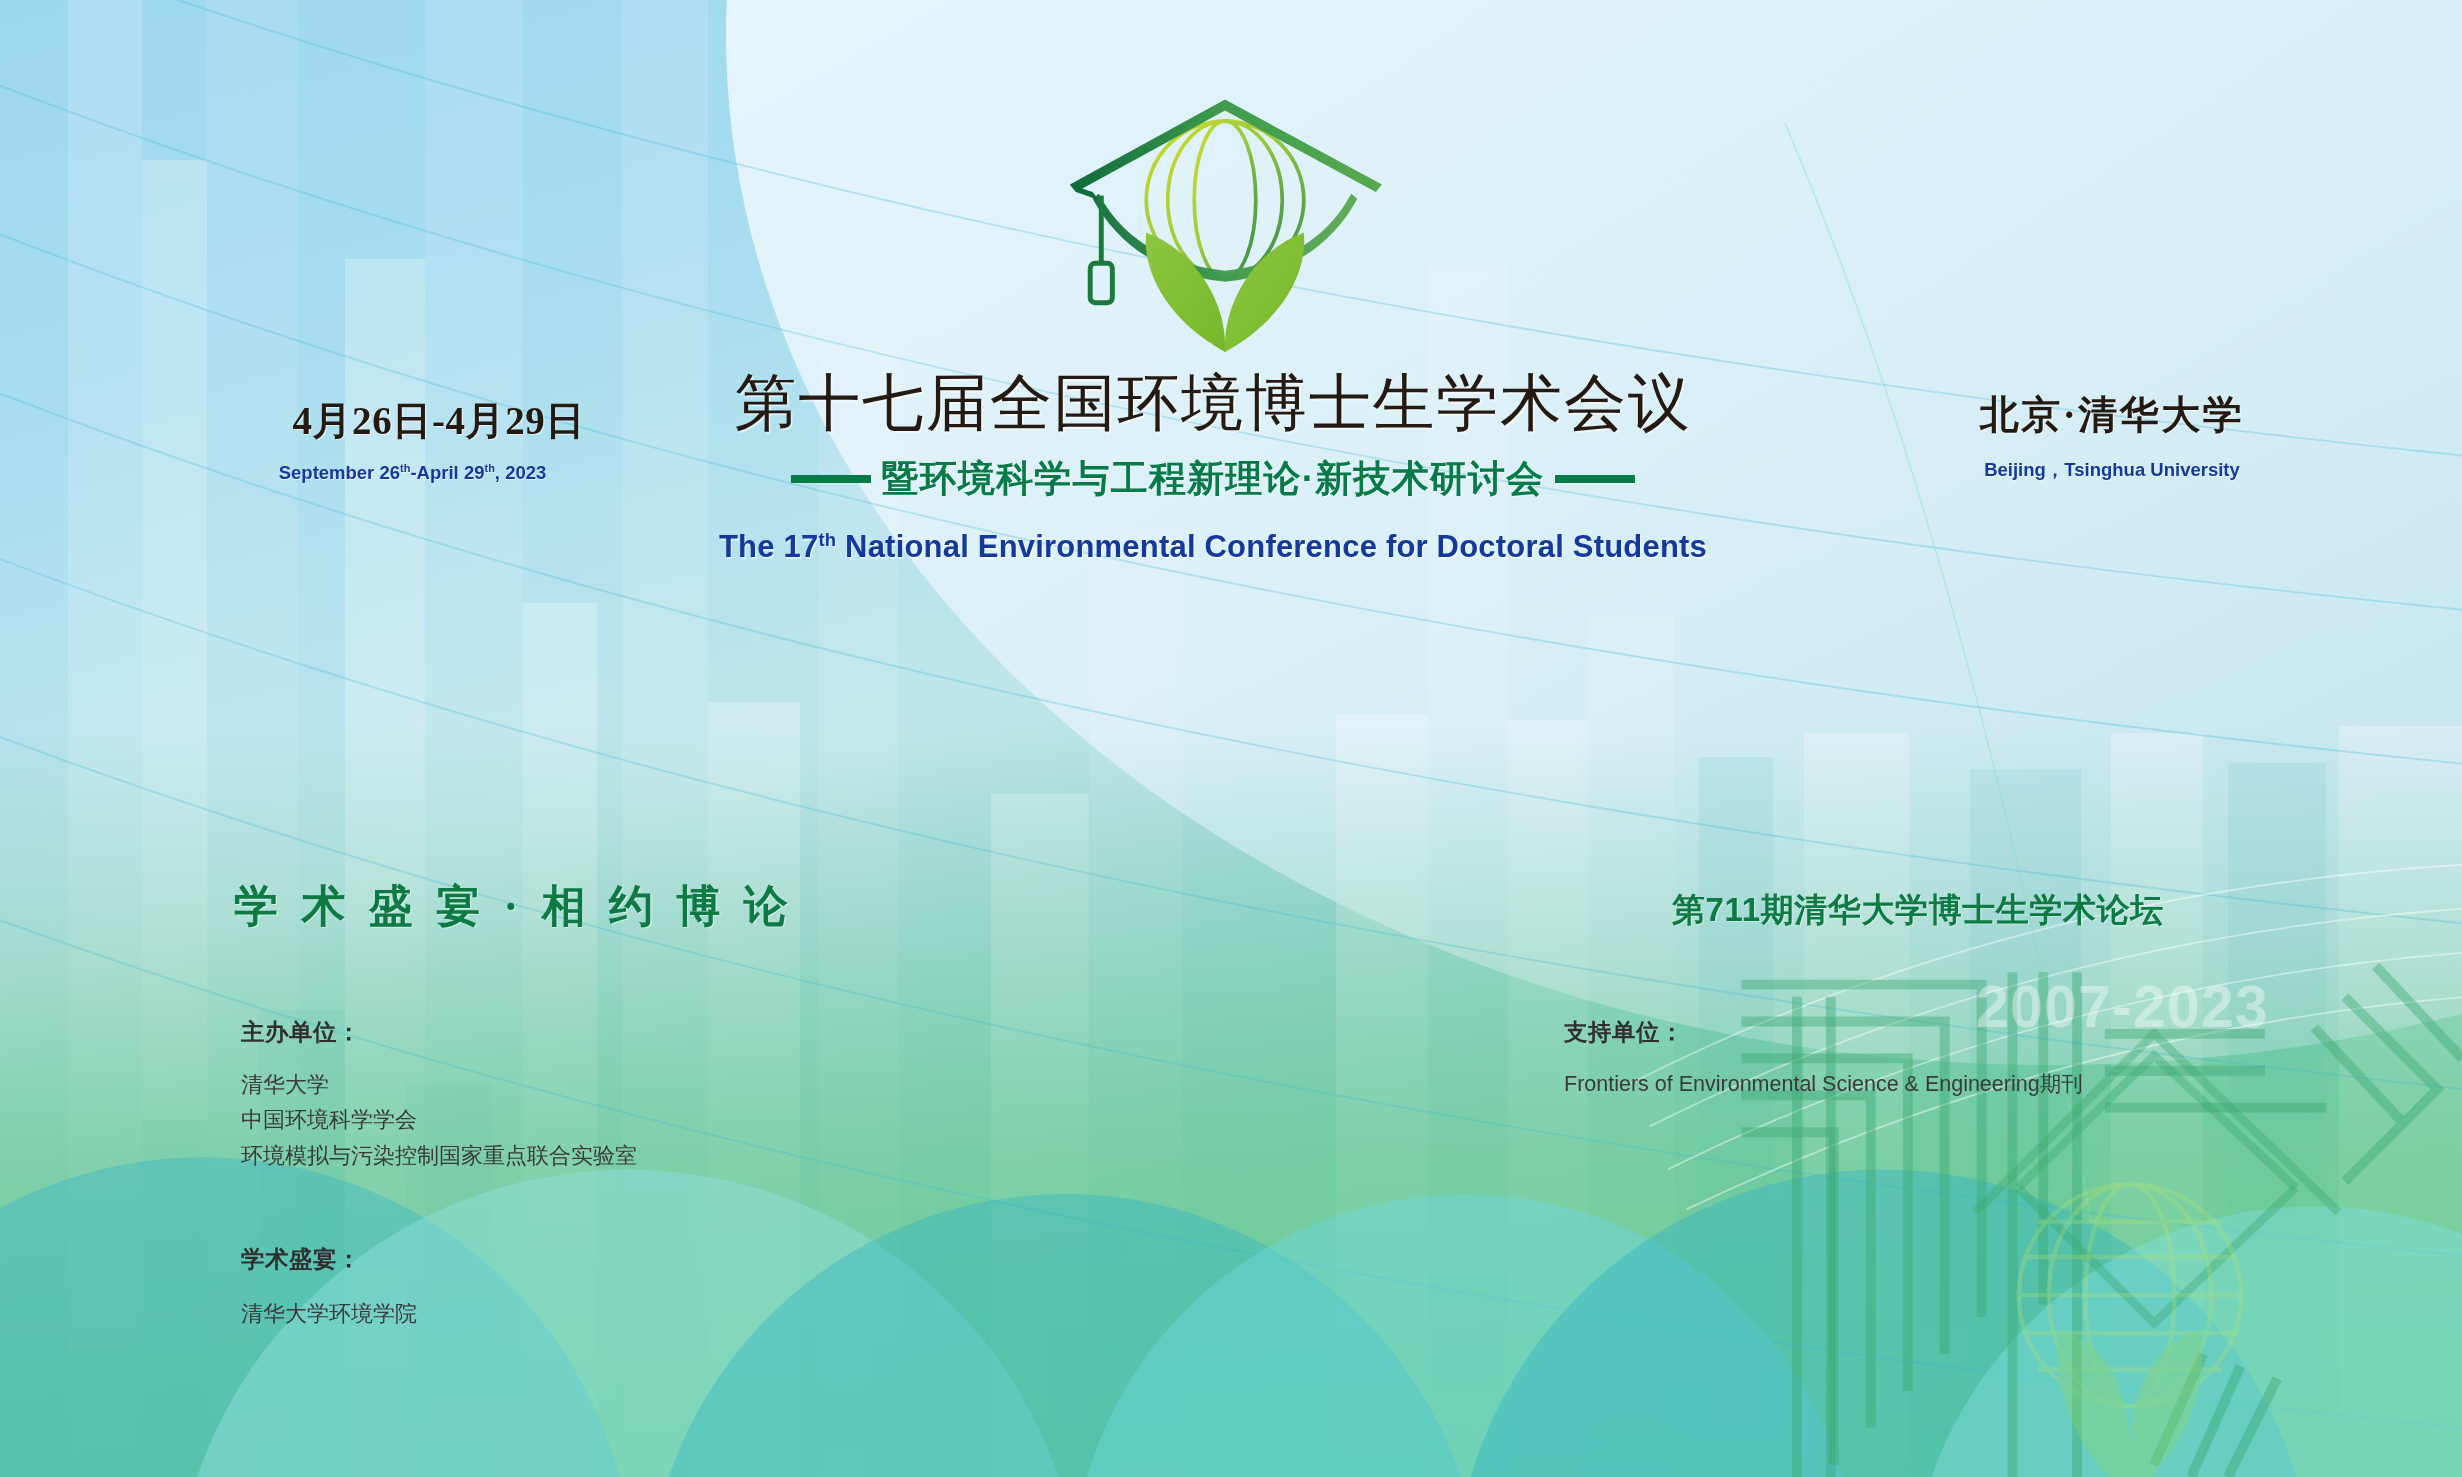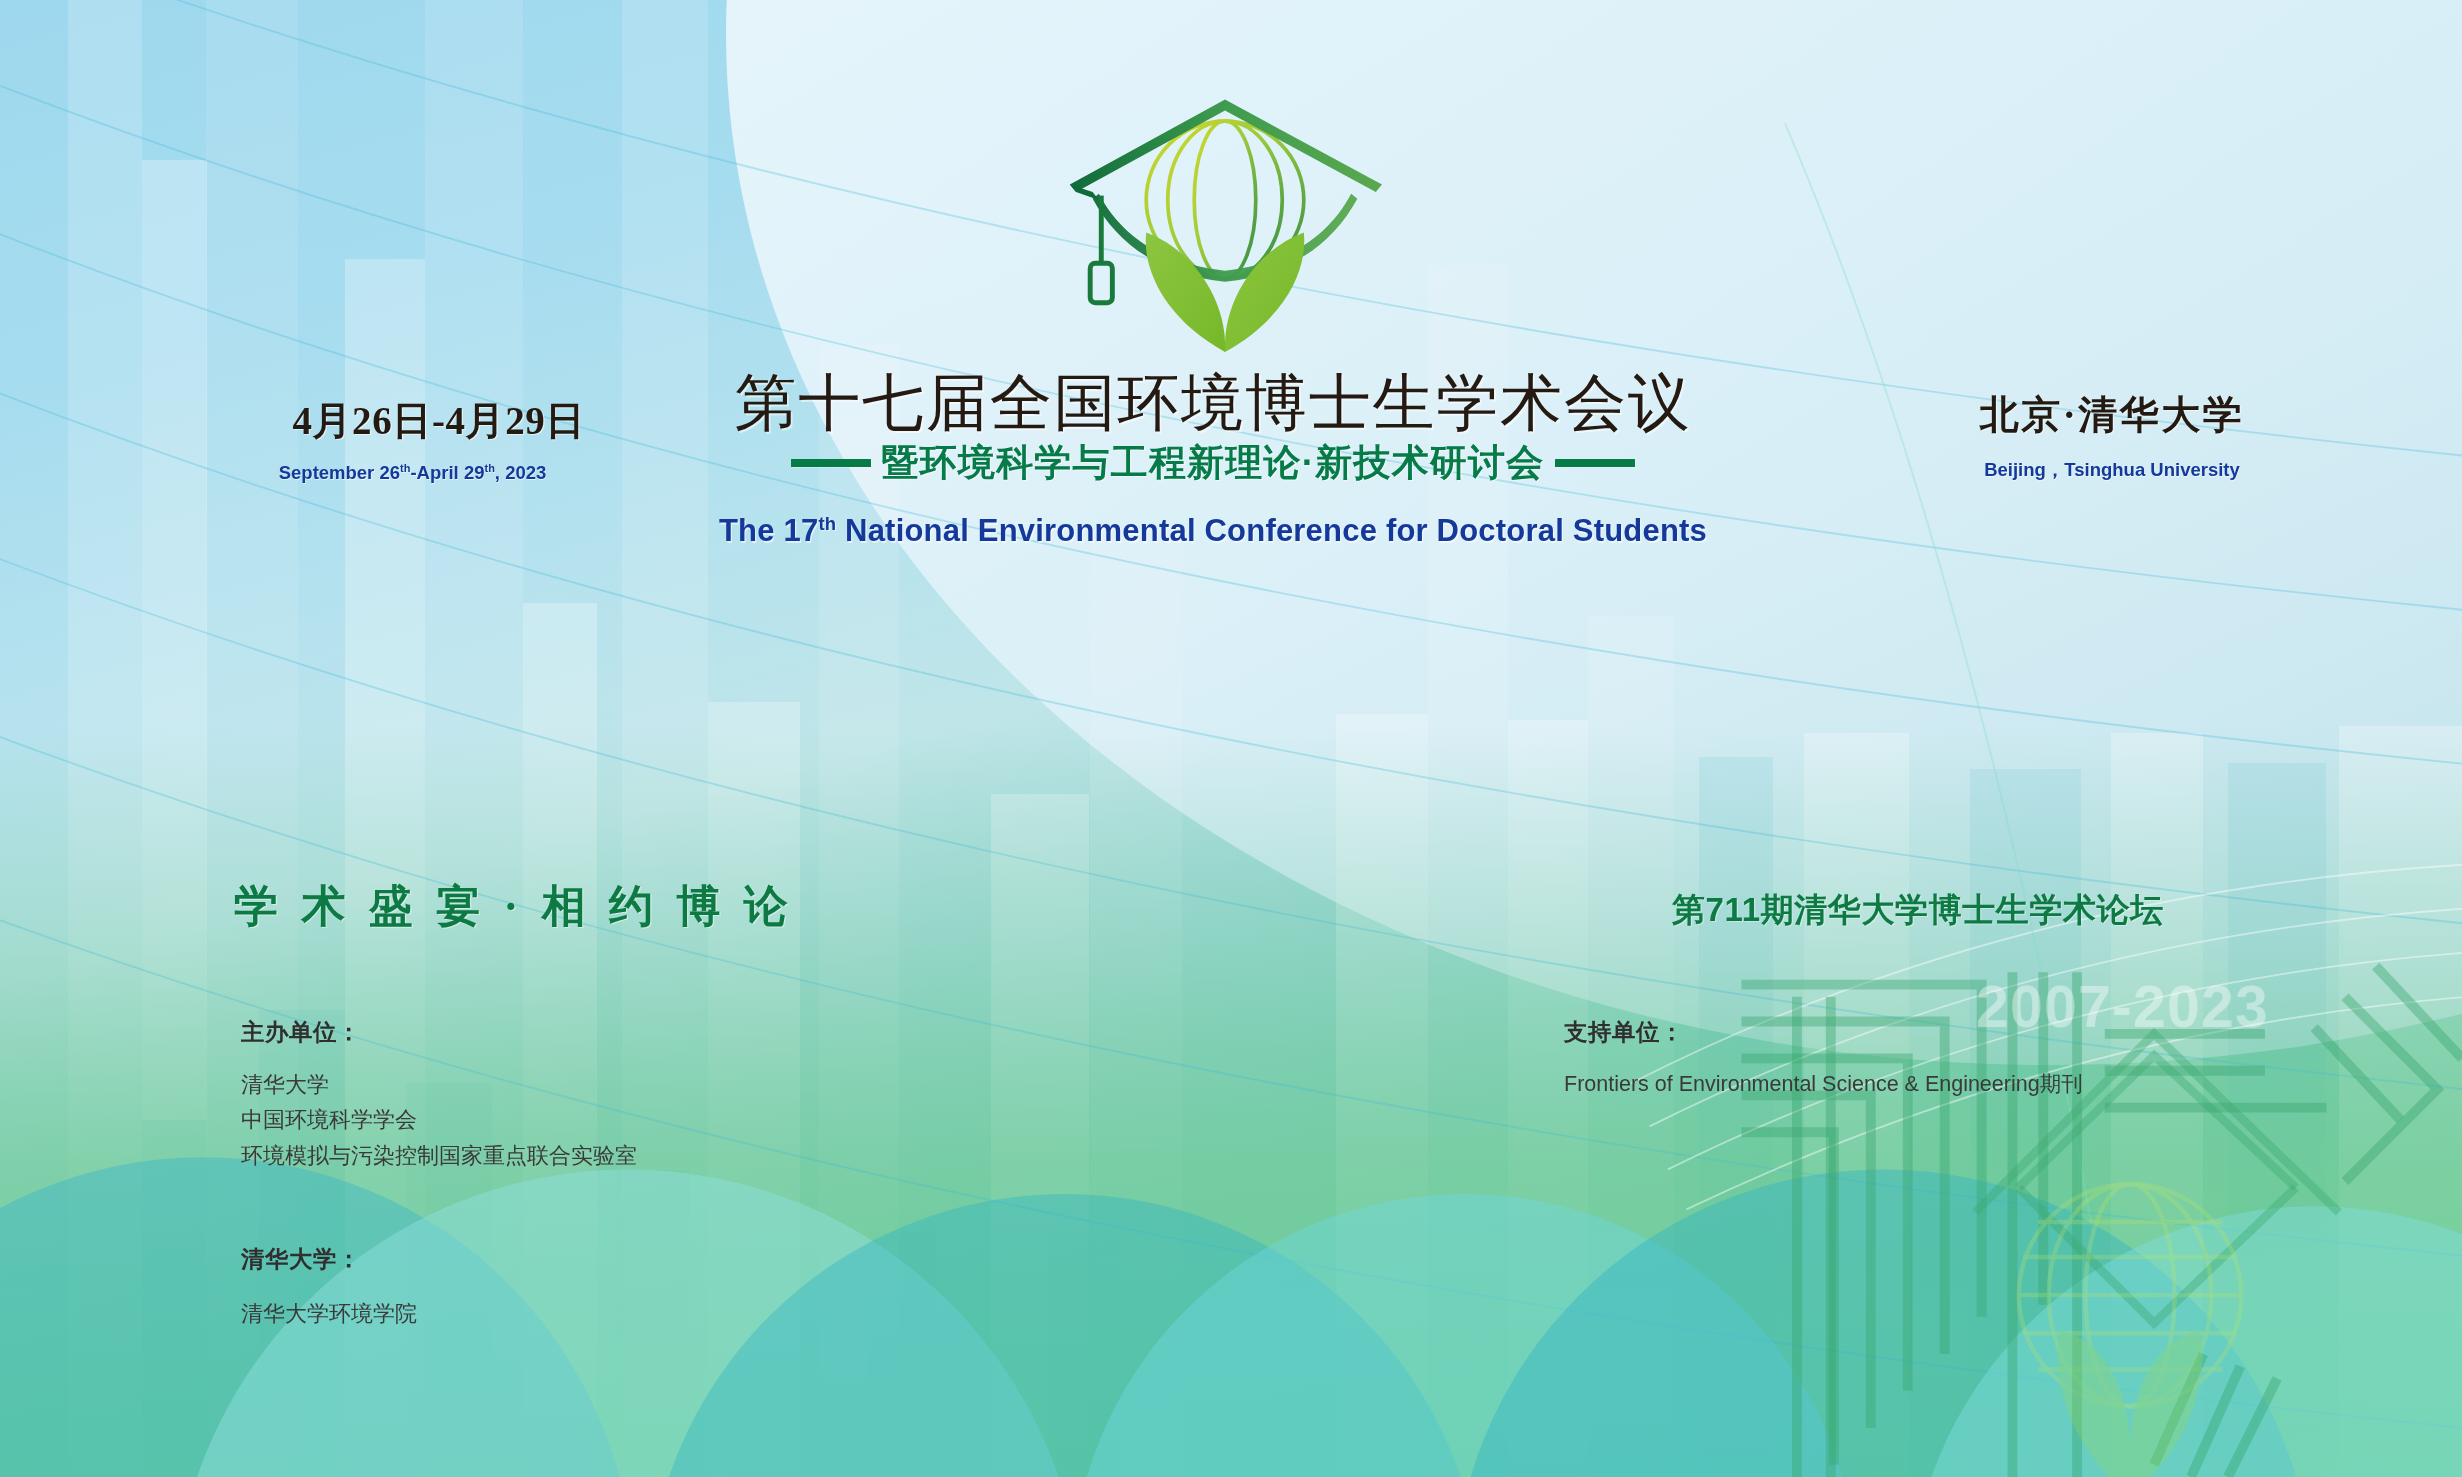--- a/index.html
+++ b/index.html
@@ -49,21 +49,21 @@
   .date-en sup{font-size:11px;}
 
   .title-block{position:absolute;left:665px;top:369px;width:1096px;text-align:center;}
   .title-cn{
     font-family:"Liberation Serif","DejaVu Serif",serif;
     font-weight:normal;font-size:62px;line-height:1.12;color:#241a12;
     letter-spacing:1.8px;white-space:nowrap;
     text-shadow:1.8px 1.8px 0 rgba(255,255,255,.5);
   }
   .subtitle-row{
-    display:flex;align-items:center;justify-content:center;gap:11px;
+    display:flex;align-items:center;justify-content:center;gap:11px;margin-top:16px;
   }
   .rule{height:8px;background:#067a47;width:80px;border-radius:0.6px;
         box-shadow:0.6px 0.6px 0 rgba(255,255,255,.55);}
   .subtitle-cn{
     font-weight:bold;font-size:37px;color:#067a47;letter-spacing:1.2px;white-space:nowrap;
     text-shadow:1.2px 1.2px 0 rgba(255,255,255,.5);
   }
   .title-en1{
     margin-top:24.6px;font-size:31px;font-weight:bold;color:#14399a;letter-spacing:0.2px;
     white-space:nowrap;text-shadow:1.2px 1.2px 0 rgba(255,255,255,.55);
@@ -303,21 +303,21 @@
     <div class="org-col" id="host-col">
       <div class="org-head">主办单位：</div>
       <div class="org-list">
         <div class="org-line">清华大学</div>
         <div class="org-line">中国环境科学学会</div>
         <div class="org-line">环境模拟与污染控制国家重点联合实验室</div>
       </div>
     </div>
 
     <div class="org-col" id="organizer-col">
-      <div class="org-head">清华大学：</div>
+      <div class="org-head">学术盛宴：</div>
       <div class="org-list">
         <div class="org-line">清华大学环境学院</div>
       </div>
     </div>
 
     <div class="org-col" id="support-col">
       <div class="org-head">支持单位：</div>
       <div class="org-list">
         <div class="org-line">Frontiers of Environmental Science &amp; Engineering期刊</div>
       </div>

